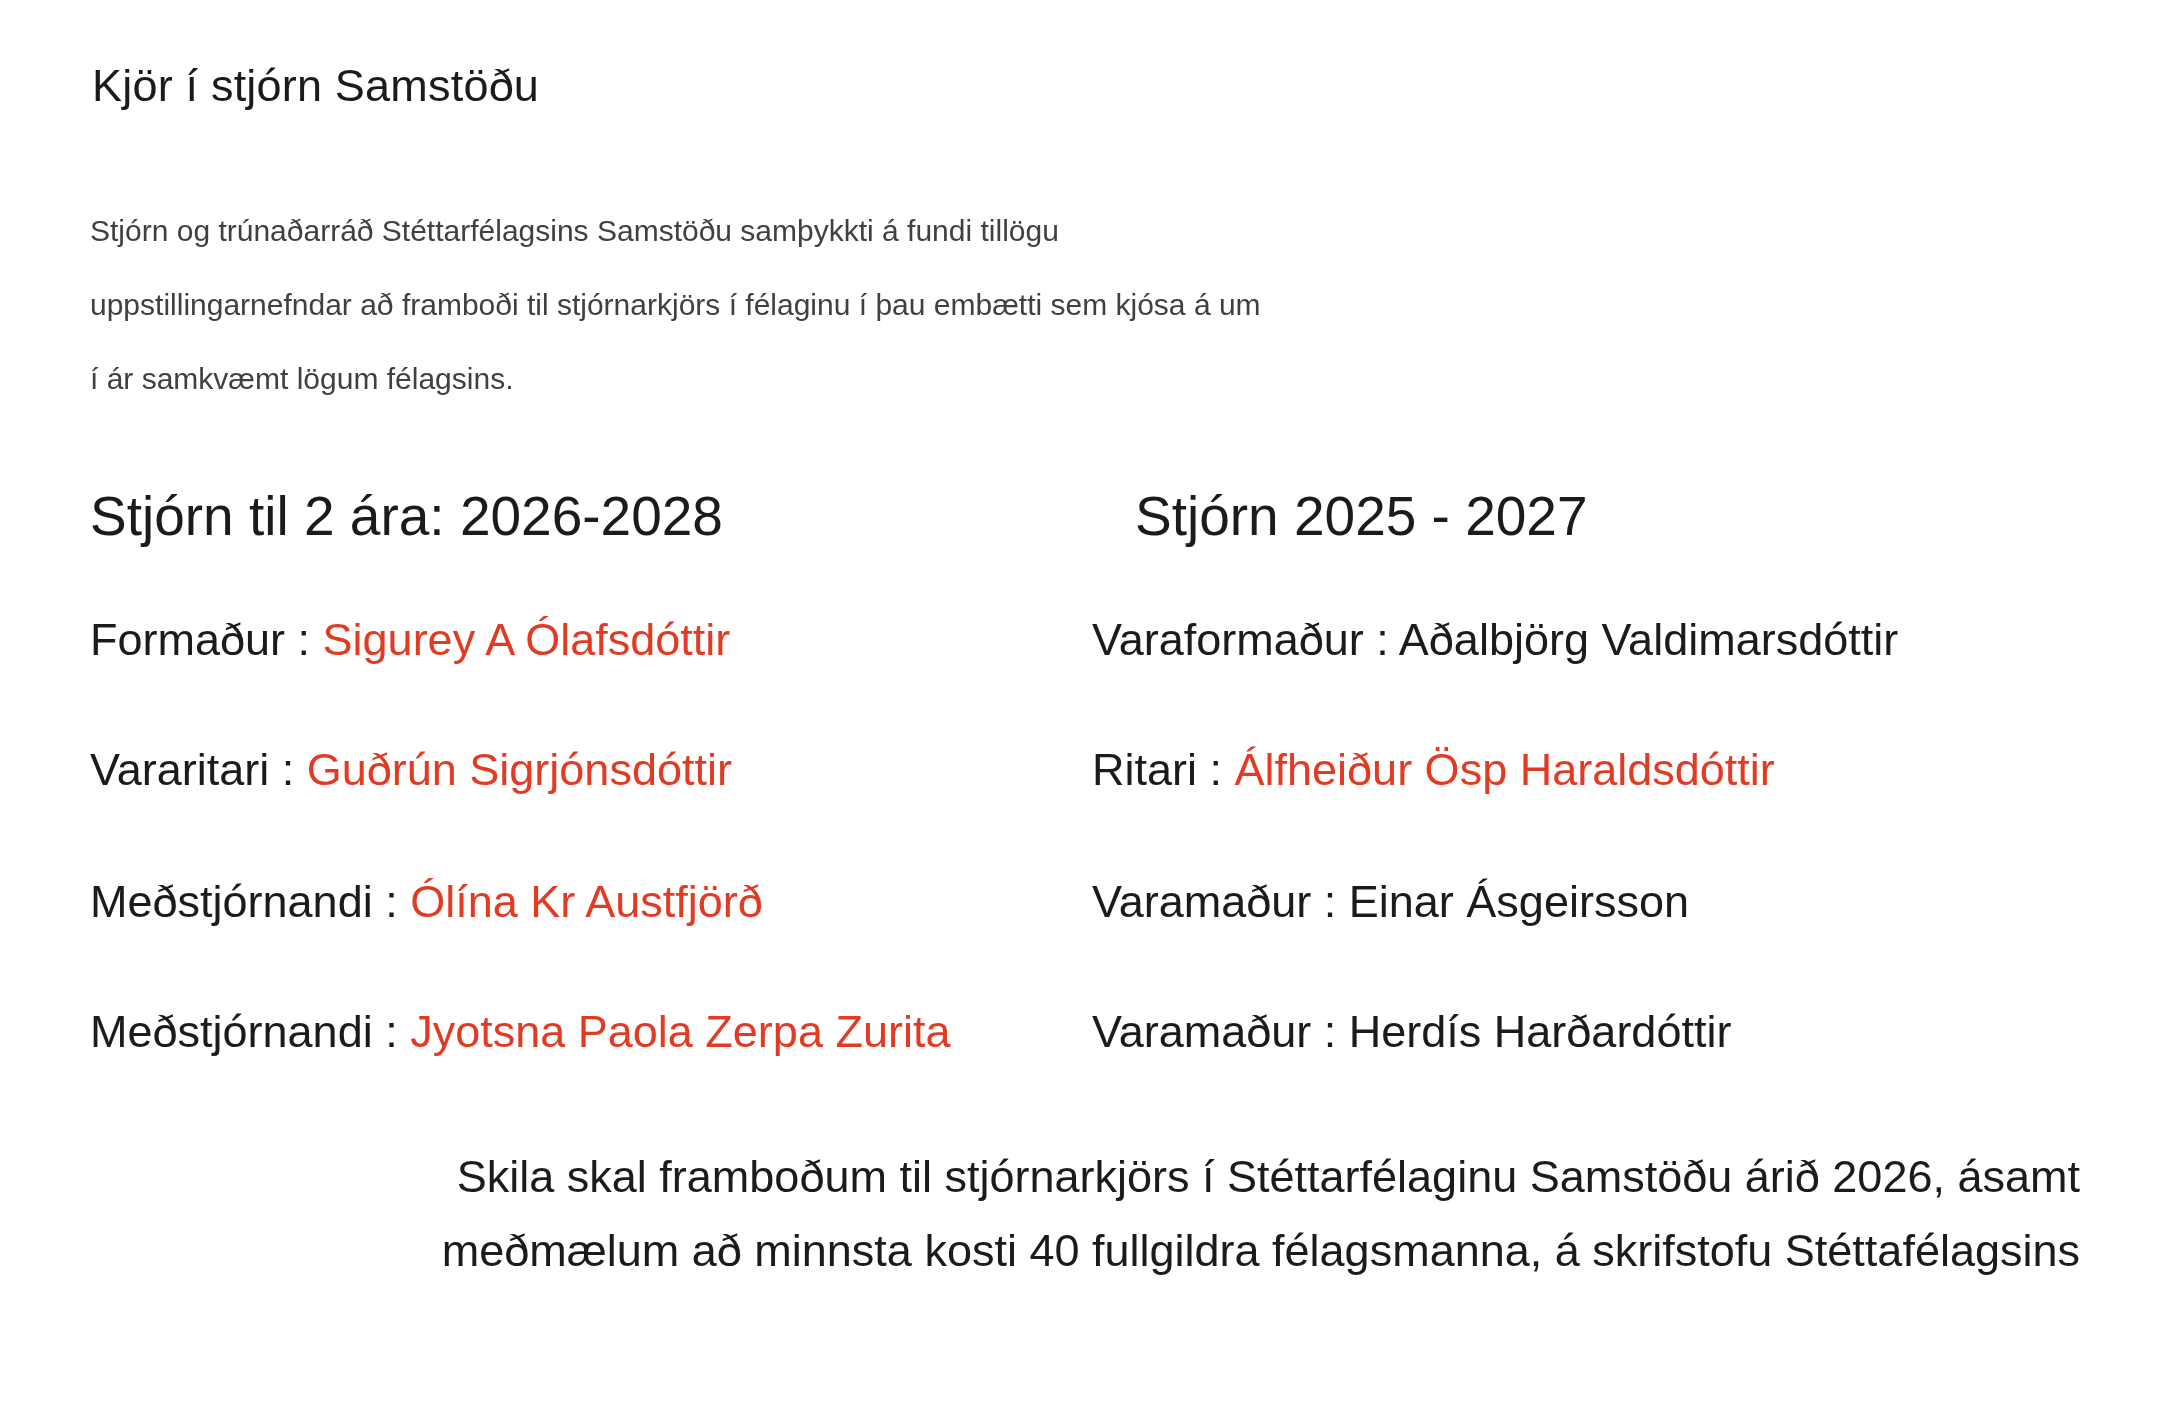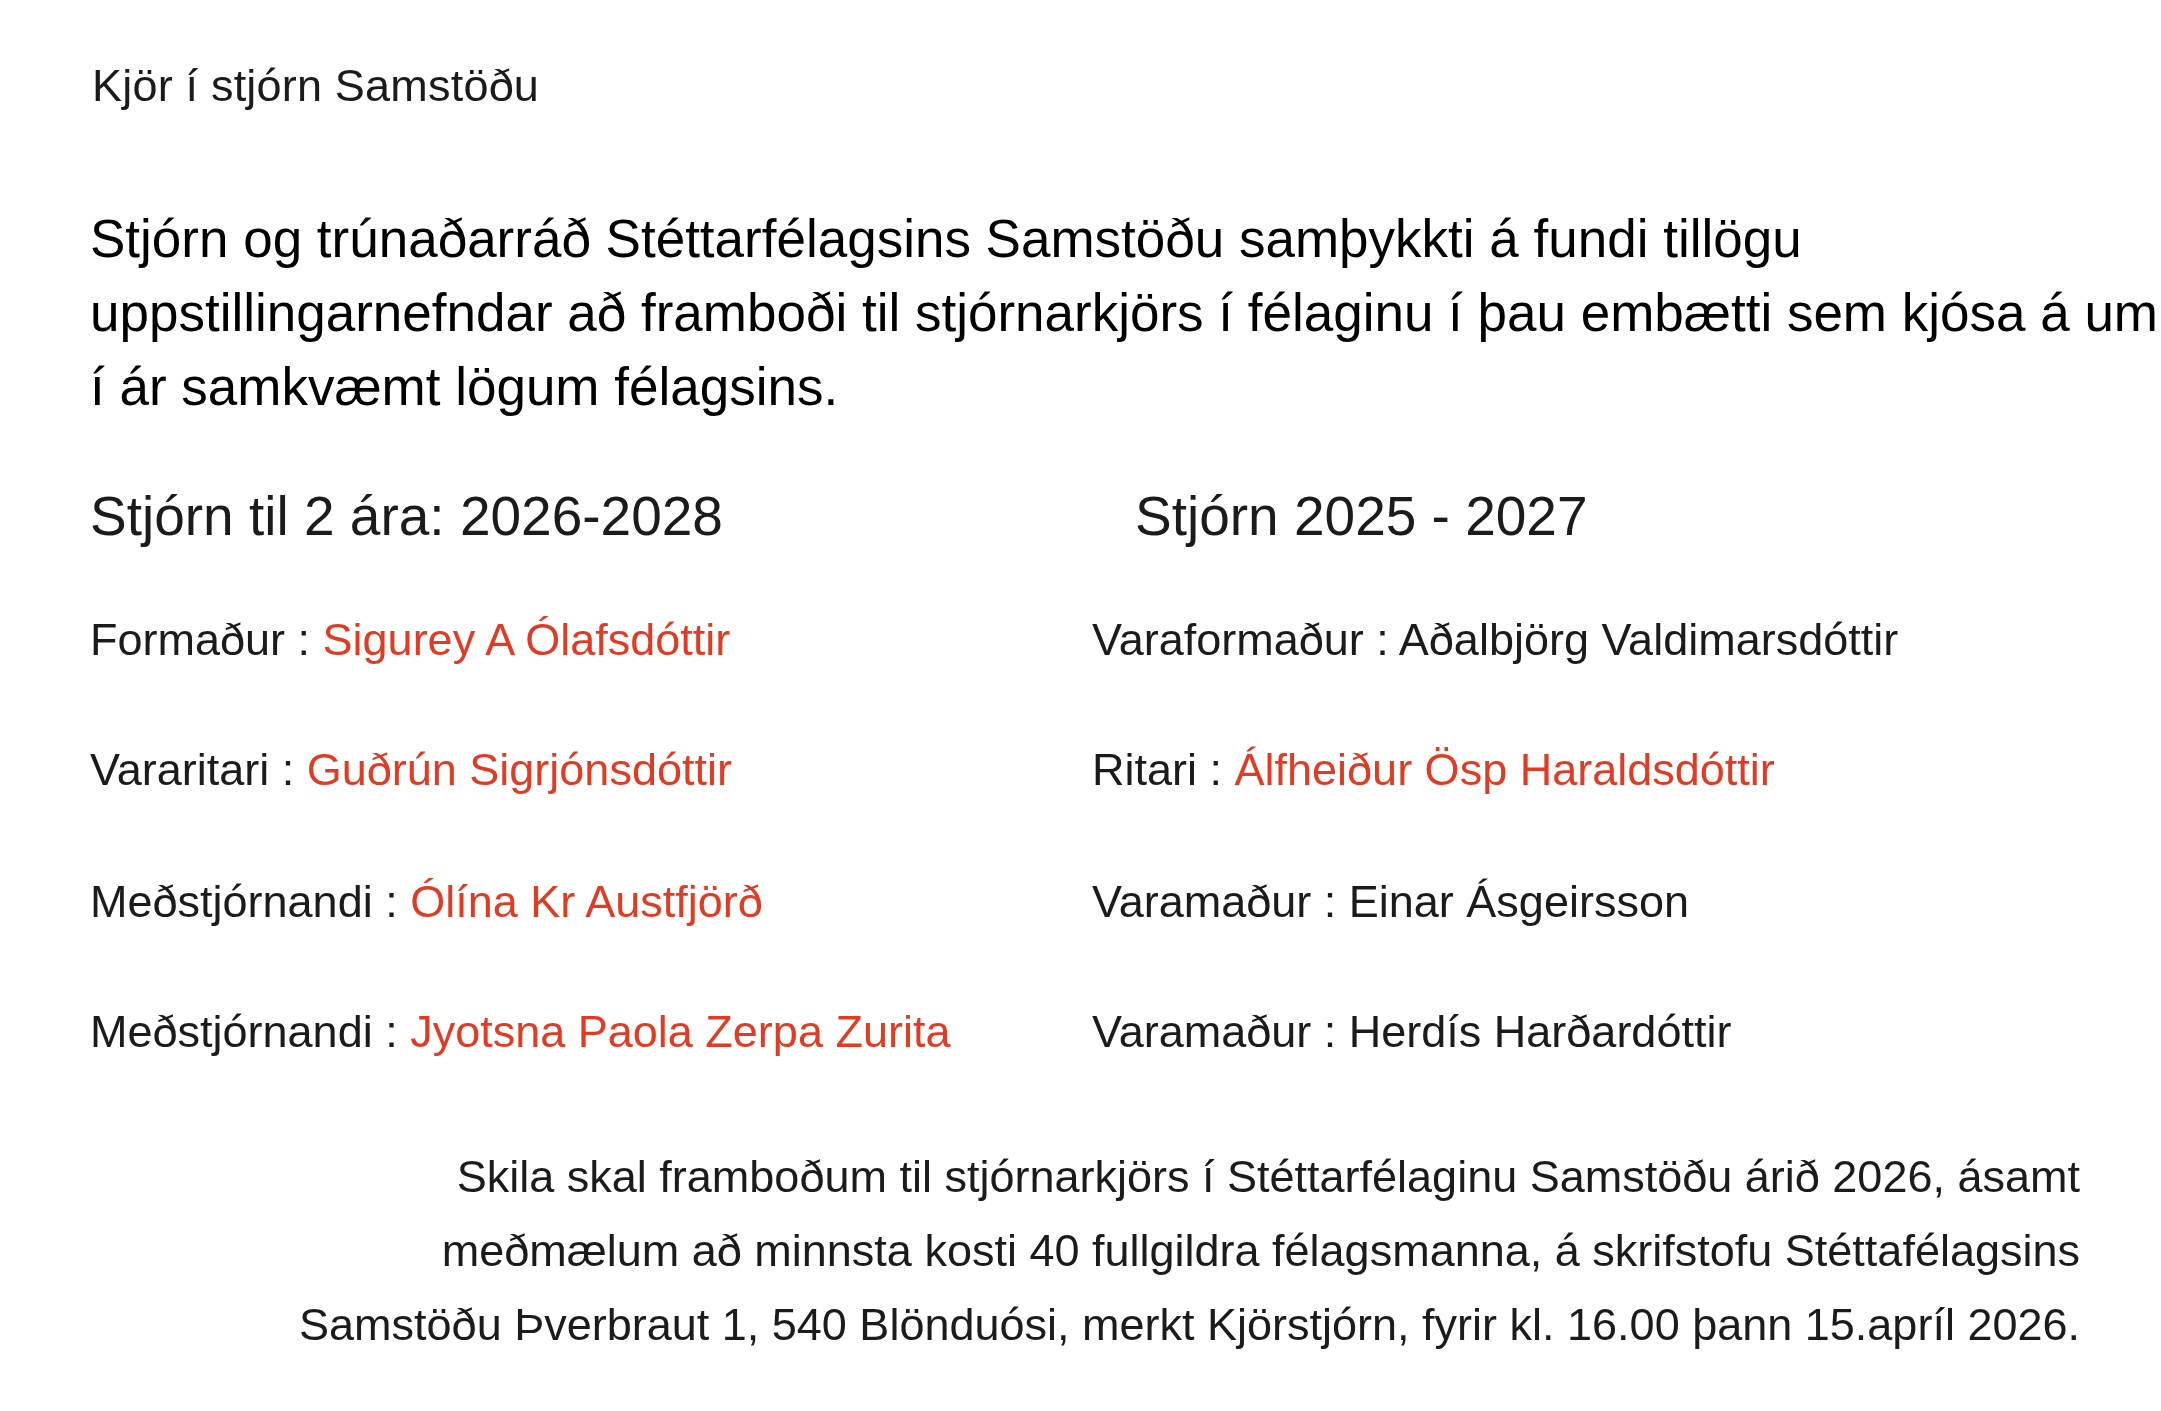--- a/index.html
+++ b/index.html
@@ -28,25 +28,25 @@
     left: 92px;
     top: 60px;
     font-size: 45px;
     letter-spacing: 0.2px;
     color: #1b1b1b;
     white-space: nowrap;
   }
   .intro {
     position: absolute;
     left: 90px;
-    top: 202px;
+    top: 194px;
     width: 1930px;
-    font-size: 53px;
+    font-size: 30px;
     line-height: 74px;
-    color: #000000;
+    color: #404040;
   }
   .intro span { display: block; white-space: nowrap; }
 
   .col-head {
     position: absolute;
     font-size: 55px;
     color: #1b1b1b;
     white-space: nowrap;
   }
   .col-head.left  { left: 90px;  top: 484px; }
@@ -126,16 +126,15 @@
   <div class="row rc r4">
     <span class="label">Varamaður : </span><span class="name">Herdís Harðardóttir</span>
   </div>
   <div class="row rc r3">
     <span class="label">Varamaður : </span><span class="name">Einar Ásgeirsson</span>
   </div>
 
   <div class="footer">
     <span>Skila skal framboðum til stjórnarkjörs í Stéttarfélaginu Samstöðu árið 2026, ásamt</span>
     <span>meðmælum að minnsta kosti 40 fullgildra félagsmanna, á skrifstofu Stéttafélagsins</span>
-    <span>Samstöðu Þverbraut 1, 540 Blönduósi, merkt Kjörstjórn, fyrir kl. 16.00 þann 15.apríl 2026.</span>
   </div>
 
 </div>
 
 </body></html>

